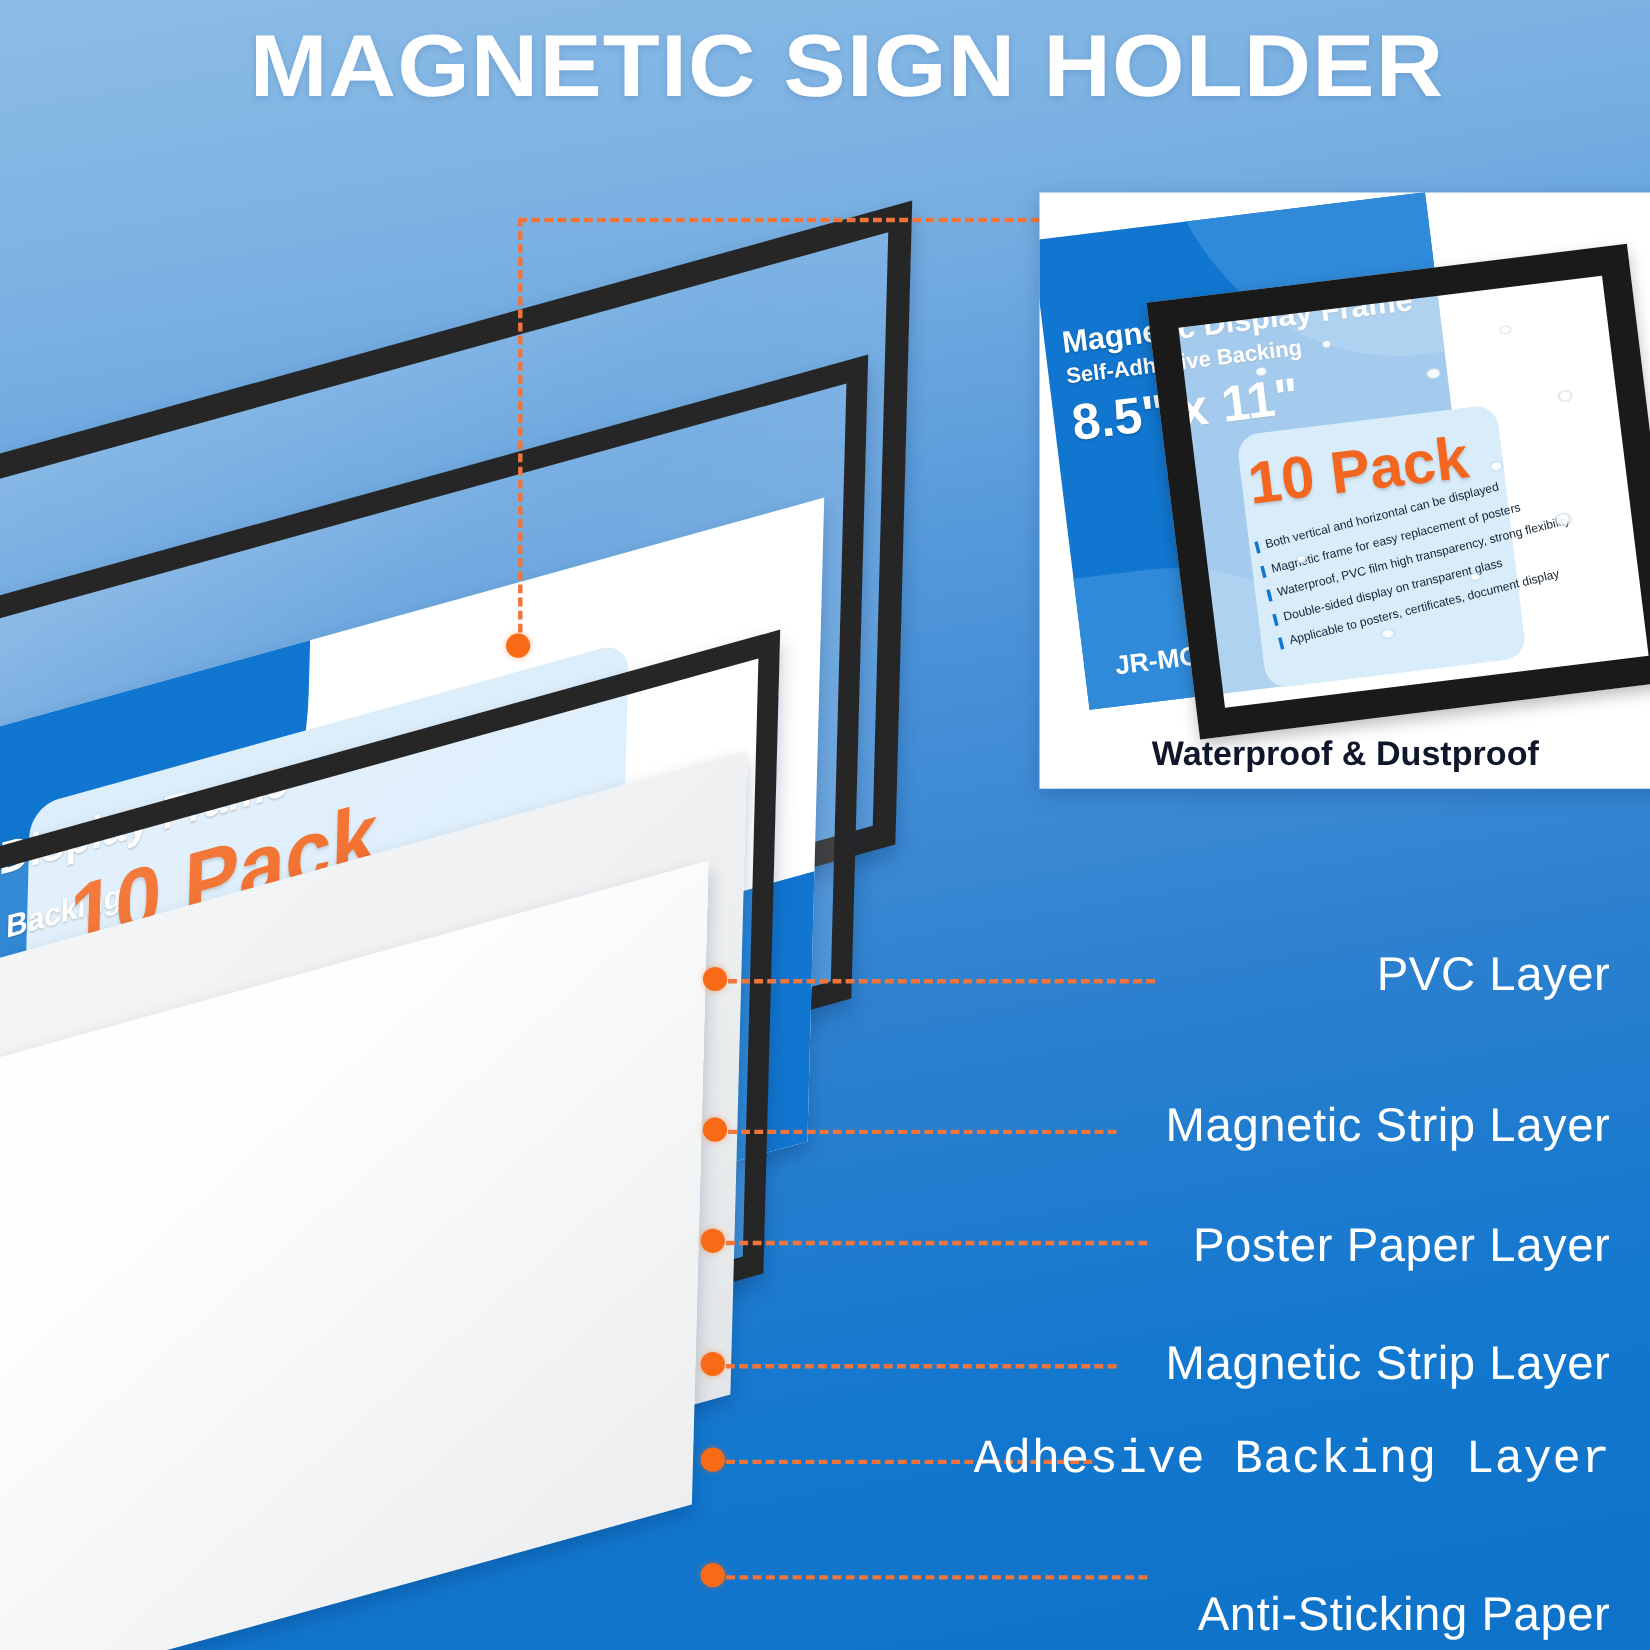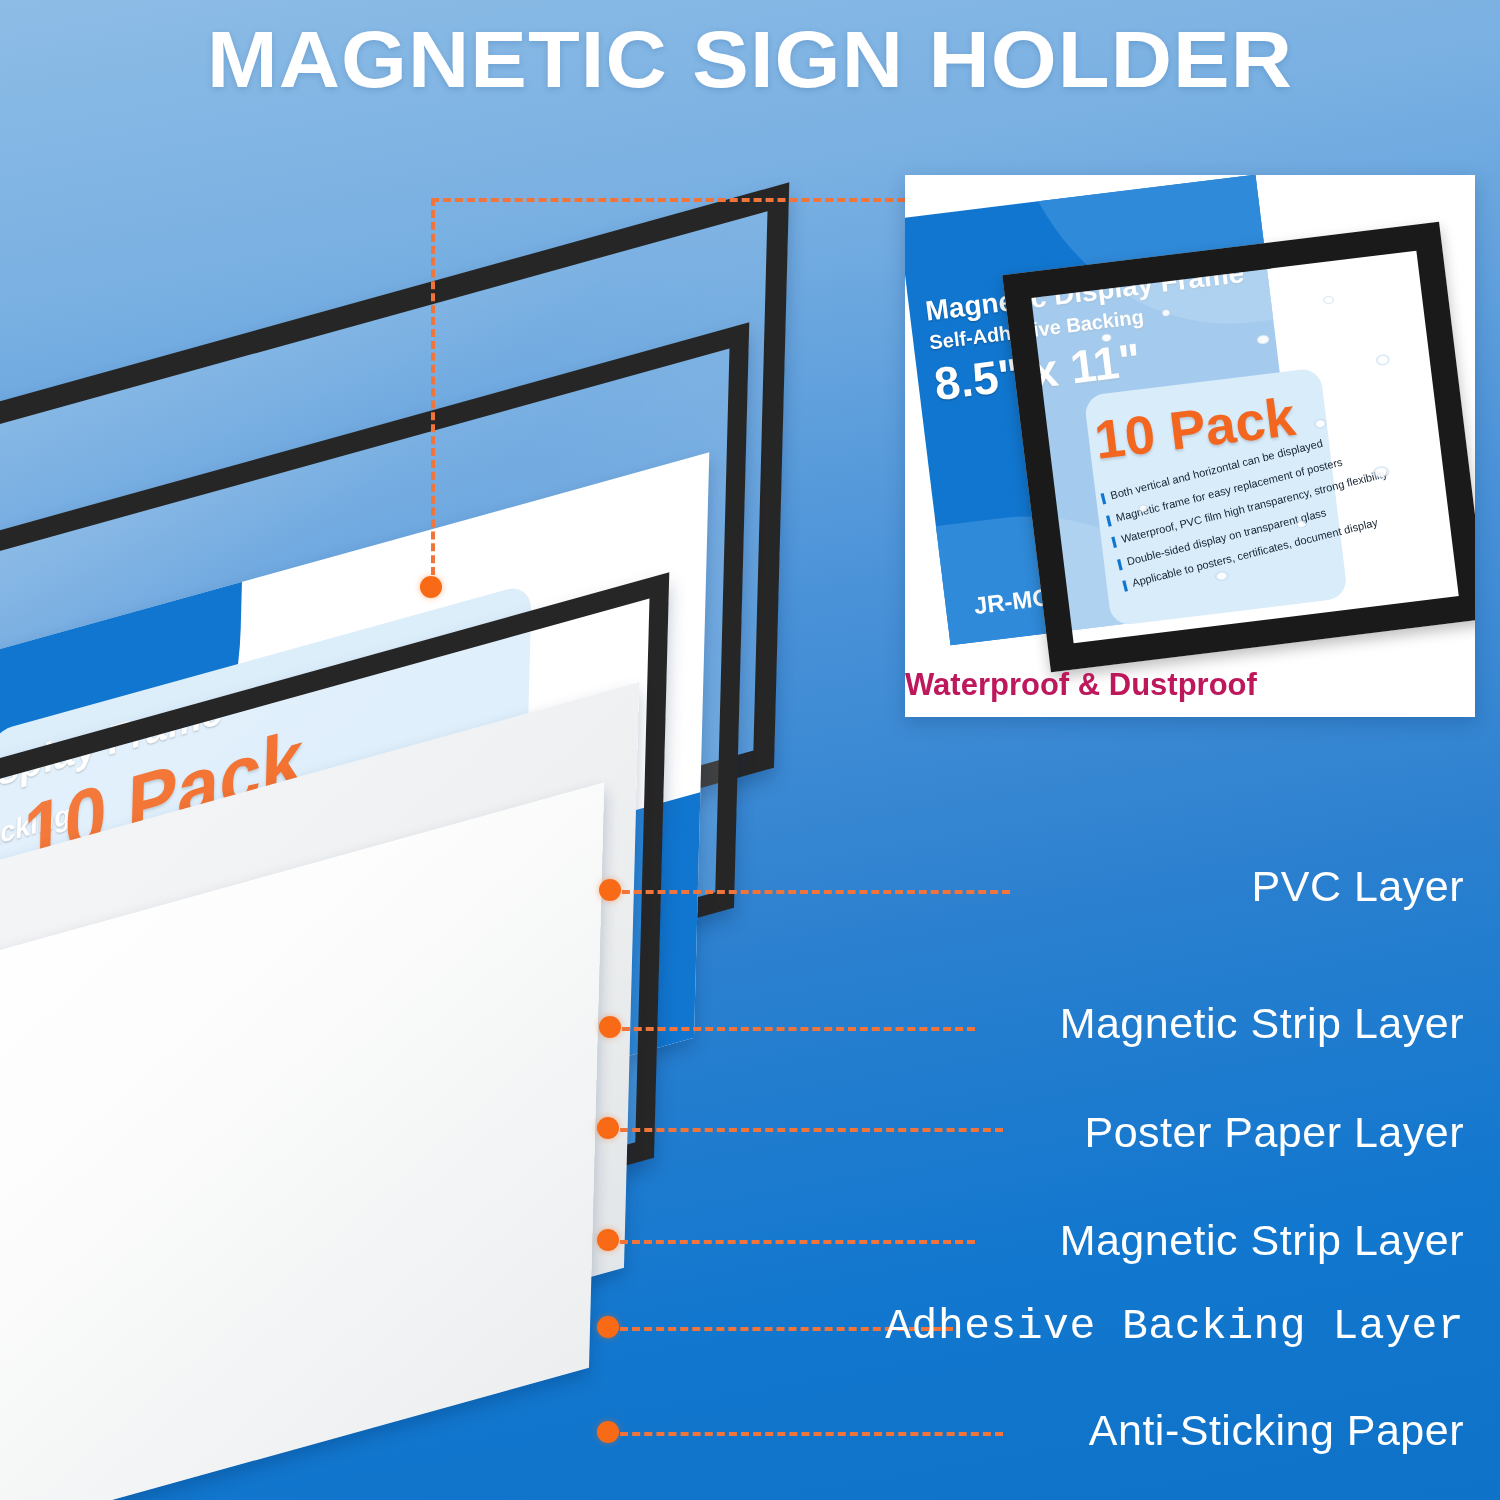--- a/index.html
+++ b/index.html
@@ -2,21 +2,21 @@
 <html><head>
 <meta charset="utf-8">
 <style>
   * { margin:0; padding:0; box-sizing:border-box; }
   html,body { width:1500px; height:1500px; overflow:hidden; }
   body {
     font-family:"Liberation Sans", sans-serif;
     background:linear-gradient(170deg,#8dbce6 0%,#79b0e2 18%,#4a92d8 42%,#2b80cf 62%,#1277ce 82%,#0f72c9 100%);
     position:relative;
   }
-  .stage { position:absolute; inset:0; }
+  .stage { position:absolute; inset:0;margin-left:40px; }
 
   
   .title {
     position:absolute; left:0; right:0; top:14px;
     text-align:center;
     font-size:80px; font-weight:bold;
     letter-spacing:1px;
     color:#ffffff;
     font-family:"Liberation Sans Narrow","Liberation Sans",sans-serif;
     transform:scaleX(1.06);
@@ -217,22 +217,22 @@
     position:absolute; left:44px; top:196px;
     width:300px;
     font-size:11px; color:#15222f; line-height:2.05;
     transform:rotate(-7deg); transform-origin:0 0;
   }
   .inset .i-bullets div::before {
     content:"▌"; color:#1176cf; margin-right:3px; font-size:9px;
   }
   .inset .i-caption {
     position:absolute; left:0; right:14px; bottom:14px;
-    text-align:left;
-    font-size:31px; font-weight:bold; color:#be185d;
+    text-align:center;
+    font-size:31px; font-weight:bold; color:#0f172a;
     white-space:nowrap;
   }
 </style>
 </head>
 <body>
 
 <div class="stage">
 
   <div class="title">MAGNETIC SIGN HOLDER</div>
 
@@ -303,21 +303,21 @@
   <div class="dot" style="left:608px; top:1327px;"></div>
 
   <div class="hline" style="left:608px; top:1432px; width:395px;"></div>
   <div class="dot" style="left:608px; top:1432px;"></div>
 
   <div class="label" style="top:862px;">PVC Layer</div>
   <div class="label" style="top:999px;">Magnetic Strip Layer</div>
   <div class="label" style="top:1108px;text-align:center;">Poster Paper Layer</div>
   <div class="label" style="top:1216px;">Magnetic Strip Layer</div>
   <div class="label" style="top:1302px;font-family:Liberation Mono, monospace;">Adhesive Backing Layer</div>
-  <div class="label" style="top:1406px;">Anti-Sticking Paper</div>
+  <div class="label" style="top:1444px;">Anti-Sticking Paper</div>
 
   <div class="inset">
 
     <div class="i-poster">
       <div class="ib-top"></div>
       <div class="ib-bot"></div>
       <div class="it i-t1">Magnetic Display Frame</div>
       <div class="it i-t2">Self-Adhesive Backing</div>
       <div class="it i-t3">8.5" x 11"</div>
       <div class="i-brand">JR-MOV</div>

